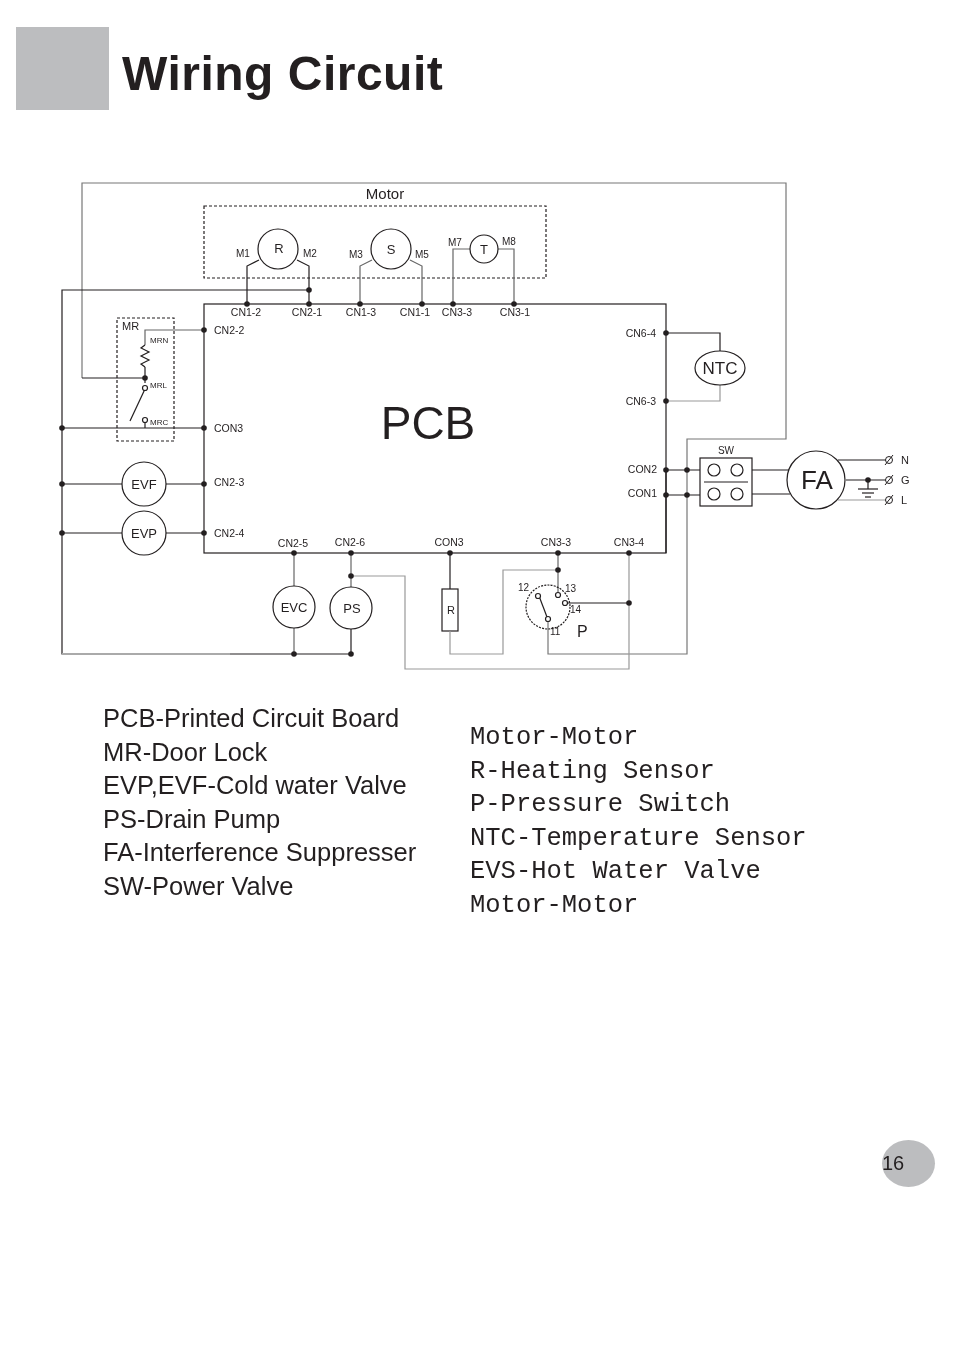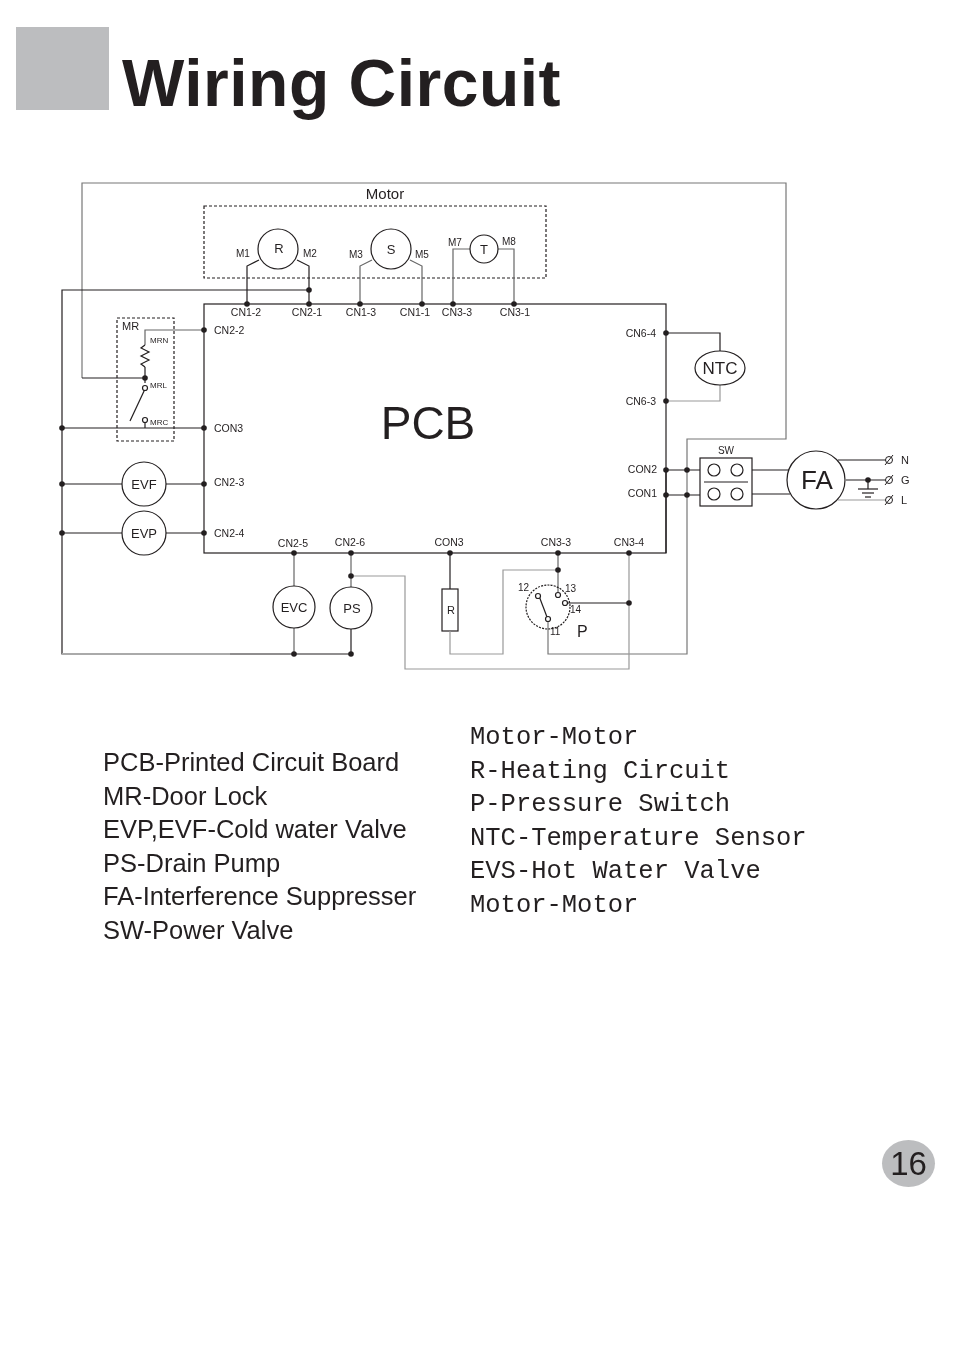--- a/index.html
+++ b/index.html
@@ -1,25 +1,25 @@
 <!DOCTYPE html>
 <html><head>
 <meta charset="utf-8">
 <style>
   html, body { margin: 0; padding: 0; background: #ffffff; }
   body { width: 954px; height: 1350px; position: relative; overflow: hidden; font-family: "Liberation Sans", sans-serif; color: #231f20; }
   .title-block { position: absolute; left: 16px; top: 27px; width: 93px; height: 83px; background: #bcbdbf; }
-  .page-title { position: absolute; left: 122px; top: 50px; font-size: 66px; font-weight: bold; letter-spacing: 0.5px; color: #231f20; margin: 0; line-height: 1; }
+  .page-title { position: absolute; left: 122px; top: 50px; font-size: 48px; font-weight: bold; letter-spacing: 0.5px; color: #231f20; margin: 0; line-height: 1; }
   #diagram { position: absolute; left: 0; top: 0; }
   #diagram text { font-family: "Liberation Sans", sans-serif; fill: #231f20; }
-  .legend { position: absolute; top: 746px; font-size: 25.5px; line-height: 33.5px; color: #231f20; }
+  .legend { position: absolute; top: 702px; font-size: 25.5px; line-height: 33.5px; color: #231f20; }
   .legend.left { left: 103px; }
   .legend.right { left: 470px; top: 721px; font-family: Liberation Mono, monospace; }
   .legend div { white-space: nowrap; }
-  .page-num { position: absolute; left: 882px; top: 1140px; width: 53px; height: 47px; border-radius: 50%; background: #bcbdbf; font-size: 33px; text-align: center; line-height: 47px; color: #231f20; }
+  .page-num { position: absolute; left: 882px; top: 1140px; width: 53px; height: 47px; border-radius: 50%; background: #bcbdbf; font-size: 20px; line-height: 47px; color: #231f20; }
 </style>
 </head>
 <body>
 
 <div class="title-block"></div>
 <h1 class="page-title">Wiring Circuit</h1>
 
 <svg id="diagram" width="954" height="700" viewBox="0 0 954 700">
   <g fill="none" stroke="#231f20" stroke-width="1.2">
 
@@ -221,20 +221,20 @@
 <div class="legend left">
   <div>PCB-Printed Circuit Board</div>
   <div>MR-Door Lock</div>
   <div>EVP,EVF-Cold water Valve</div>
   <div>PS-Drain Pump</div>
   <div>FA-Interference Suppresser</div>
   <div>SW-Power Valve</div>
 </div>
 <div class="legend right">
   <div>Motor-Motor</div>
-  <div>R-Heating Circuit</div>
+  <div>R-Heating Sensor</div>
   <div>P-Pressure Switch</div>
   <div>NTC-Temperature Sensor</div>
   <div>EVS-Hot Water Valve</div>
   <div>Motor-Motor</div>
 </div>
 
 <div class="page-num">16</div>
 
 </body></html>

